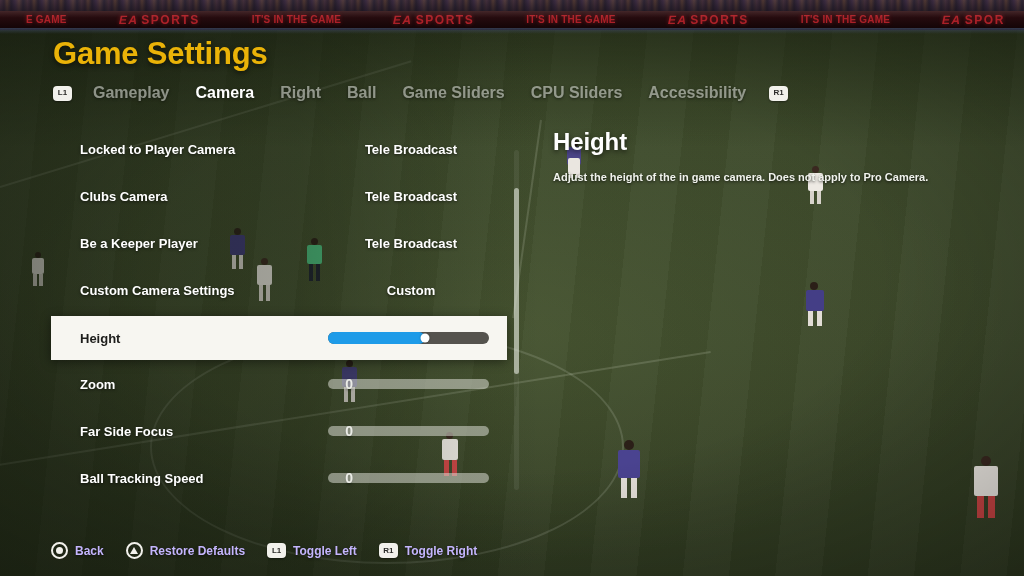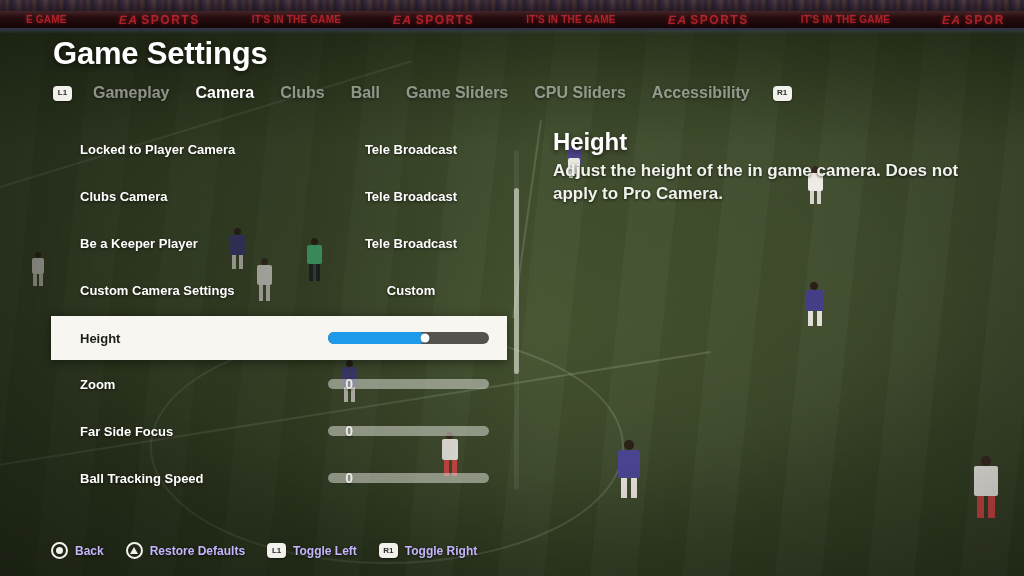--- a/index.html
+++ b/index.html
@@ -129,21 +129,21 @@
   .p-body { position: absolute; border-radius: 2px; }
   .p-head { position: absolute; border-radius: 50%; background: #2b1f18; }
   .p-leg  { position: absolute; background: #e4e0da; }
 
   
   .page-title {
     position: absolute;
     left: 53px; top: 36px;
     font-size: 31px;
     font-weight: bold;
-    color: #ffffff;
+    color: #eab308;
     letter-spacing: -0.2px;
     text-shadow: 0 2px 5px rgba(0,0,0,0.55);
   }
 
   
   .tabbar {
     position: absolute;
     left: 53px; top: 82px;
     display: flex;
     align-items: center;
@@ -287,22 +287,22 @@
     width: 430px;
   }
   .detail-title {
     font-size: 24px;
     font-weight: bold;
     color: #ffffff;
     text-shadow: 0 2px 5px rgba(0,0,0,0.6);
     letter-spacing: -0.1px;
   }
   .detail-desc {
-    margin-top: 4px;
-    font-size: 17px;
+    margin-top: 14px;
+    font-size: 11px;
     font-weight: bold;
     color: #f0f2ec;
     text-shadow: 0 1px 3px rgba(0,0,0,0.7);
     line-height: 1.35;
   }
 
   
   .actionbar {
     position: absolute;
     left: 51px; bottom: 17px;
@@ -460,21 +460,21 @@
     <div class="board-shine"></div>
   </div>
   <div class="band-below"></div>
 
   <div class="page-title">Game Settings</div>
 
   <div class="tabbar">
     <span class="bumper left">L1</span>
     <span class="tab">Gameplay</span>
     <span class="tab active">Camera</span>
-    <span class="tab">Clubs</span>
+    <span class="tab">Right</span>
     <span class="tab">Ball</span>
     <span class="tab">Game Sliders</span>
     <span class="tab">CPU Sliders</span>
     <span class="tab">Accessibility</span>
     <span class="bumper right">R1</span>
   </div>
 
   <div class="list" id="settings-list">
       <div class="row" style="top: 0px;">
         <div class="label">Locked to Player Camera</div>

